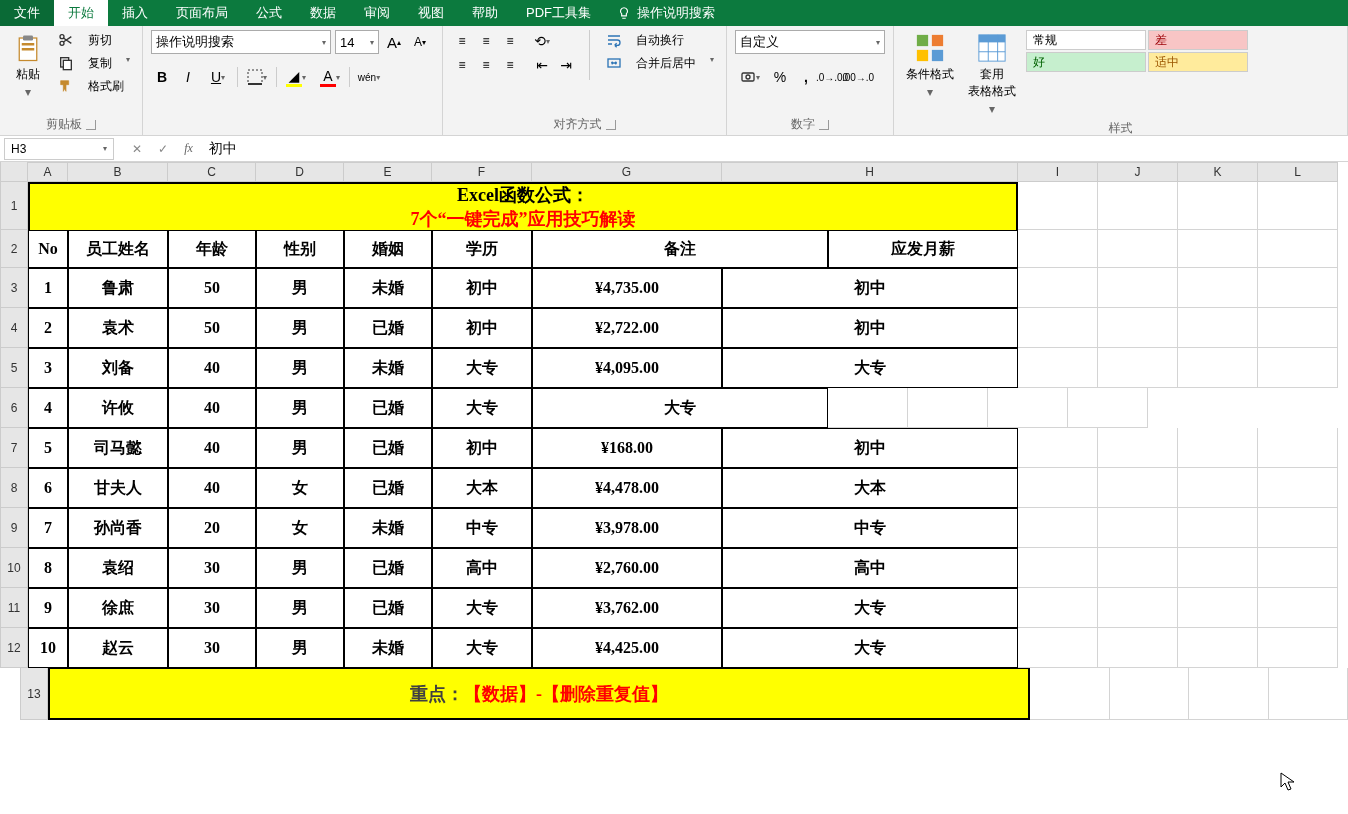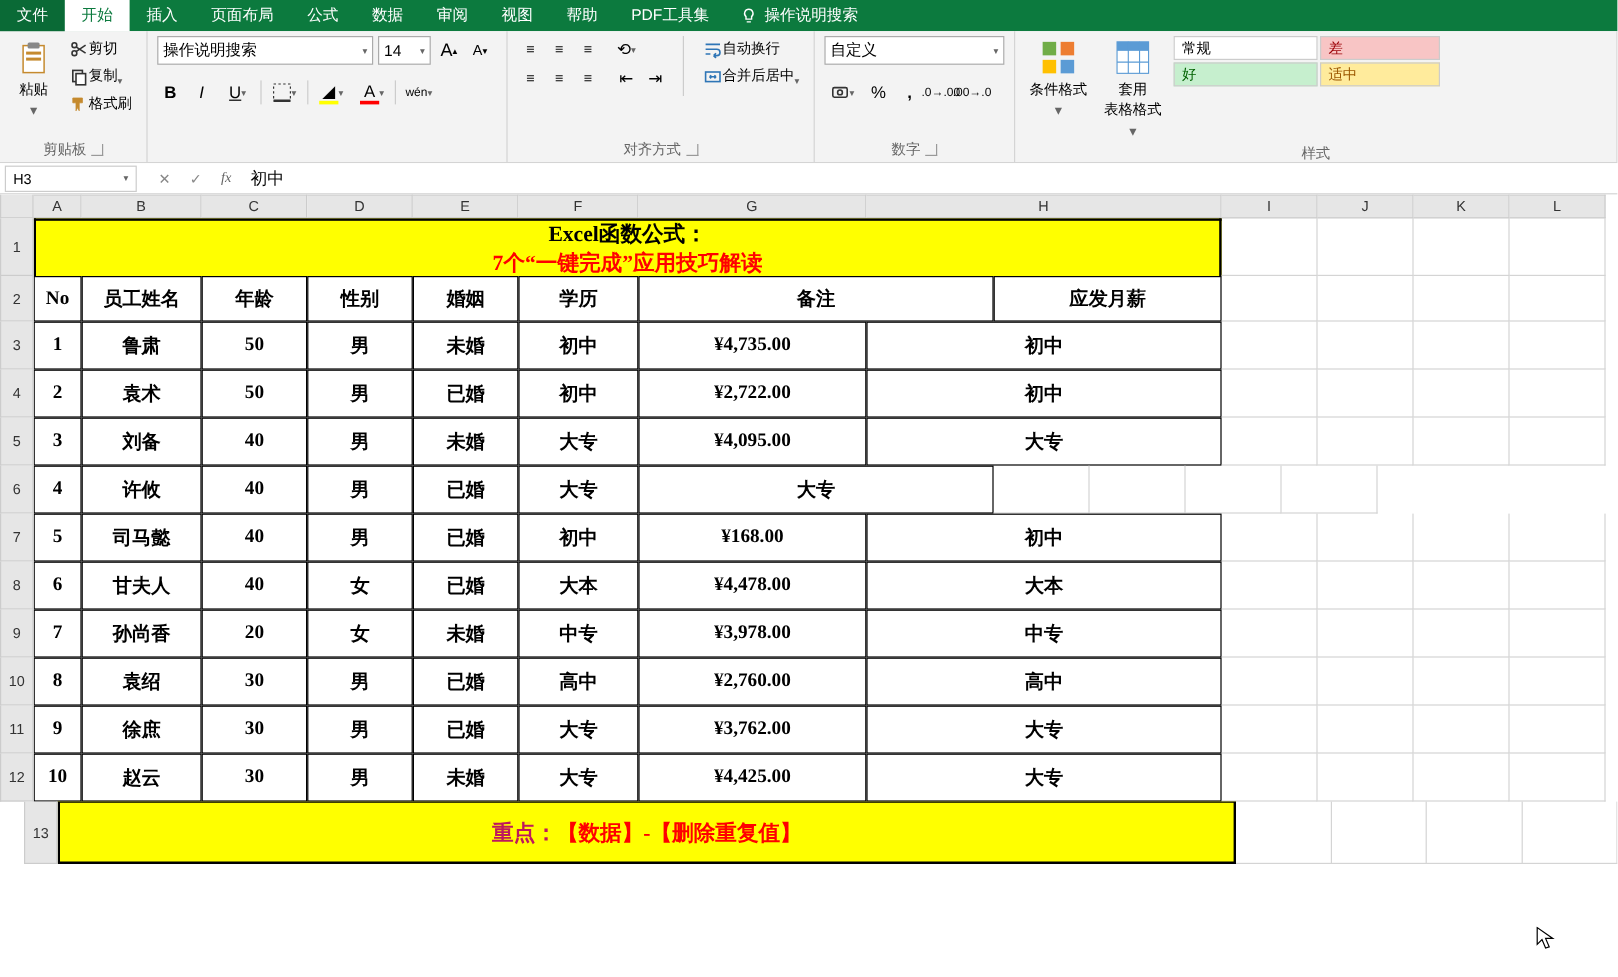--- a/index.html
+++ b/index.html
@@ -19,21 +19,21 @@
 .group-body { display: flex; gap: 6px; align-items: flex-start; flex: 1; }
 .group-label { text-align: center; color: #666; font-size: 12px; padding-top: 2px; display: flex; justify-content: center; align-items: center; gap: 4px; }
 .corner { width: 10px; height: 10px; border: 1px solid #999; border-top: none; border-left: none; }
 
 .bigbtn { display: flex; flex-direction: column; align-items: center; gap: 2px; padding: 2px 4px; cursor: pointer; }
 .bigbtn .ico { width: 32px; height: 32px; display: flex; align-items: center; justify-content: center; }
 .bigbtn span { font-size: 12px; }
 .dd { font-size: 8px; color: #666; }
 
 .vstack { display: flex; flex-direction: column; gap: 2px; }
-.smallbtn { display: flex; align-items: flex-end; gap: 0; padding: 2px 4px; cursor: pointer; font-size: 12px; }
+.smallbtn { display: flex; align-items: flex-start; gap: 14px; padding: 2px 4px; cursor: pointer; font-size: 12px; }
 .smallico { width: 16px; height: 16px; }
 
 .fontrow { display: flex; gap: 4px; align-items: center; margin-bottom: 6px; }
 .fontsel { width: 180px; height: 24px; border: 1px solid #ababab; background: #fff; padding: 0 4px; font-size: 13px; display: flex; align-items: center; justify-content: space-between; }
 .sizesel { width: 44px; height: 24px; border: 1px solid #ababab; background: #fff; padding: 0 4px; font-size: 13px; display: flex; align-items: center; justify-content: space-between; }
 .btnico { width: 22px; height: 22px; display: flex; align-items: center; justify-content: center; cursor: pointer; font-size: 14px; }
 .btnico.split { width: 30px; }
 .fontcolor { border-bottom: 3px solid red; width: 16px; text-align: center; }
 .fillcolor { border-bottom: 3px solid yellow; width: 16px; text-align: center; }
 
@@ -70,21 +70,21 @@
 .title-cell { font-weight: bold; font-size: 18px; border: 2px solid #000; border-bottom: none; flex-direction: column; }
 .title-cell .black { color: #000; }
 .title-cell .red { color: red; }
 
 .header-row .dcell { font-weight: bold; height: 38px; }
 .data-row .dcell { height: 40px; }
 .dcell { border: 1px solid #000; font-weight: bold; }
 
 .footer-row { background: yellow; height: 52px; }
 .footer-cell { font-weight: bold; font-size: 18px; border: 2px solid #000; border-top: 1px solid #000; }
-.footer-cell .black { color: #be185d; }
+.footer-cell .black { color: #404040; }
 .footer-cell .red { color: red; }
 
 .cursor { position: absolute; width: 16px; height: 20px; pointer-events: none; }
 </style>
 </head>
 <body>
 
 <div class="menubar">
   <div class="tab file">文件</div>
   <div id="menu-tabs" style="display: contents;"><div class="tab active">开始</div><div class="tab">插入</div><div class="tab">页面布局</div><div class="tab">公式</div><div class="tab">数据</div><div class="tab">审阅</div><div class="tab">视图</div><div class="tab">帮助</div><div class="tab">PDF工具集</div></div>

